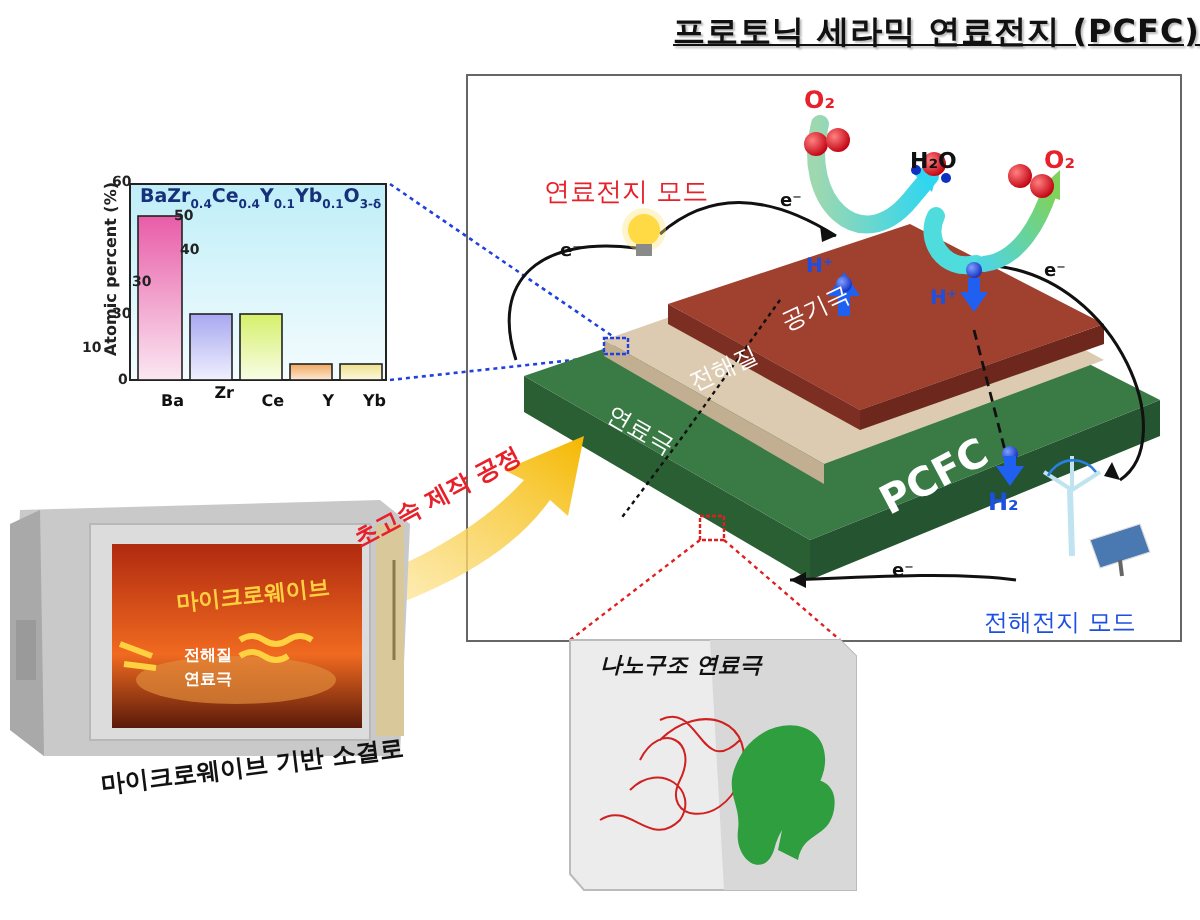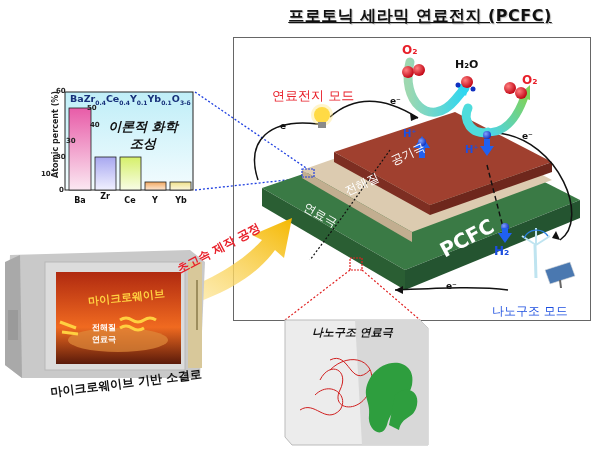--- a/index.html
+++ b/index.html
@@ -1,25 +1,25 @@
 <!DOCTYPE html>
 <html><head>
 <meta charset="utf-8">
 <style>
   html,body{margin:0;padding:0;background:#fff;}
   body{width:600px;height:460px;position:relative;overflow:hidden;font-family:"DejaVu Sans","Liberation Sans",sans-serif;}
   .abs{position:absolute;}
-  .title{left:240px;top:6px;width:360px;text-align:center;font-size:16px;font-weight:bold;color:#111;text-decoration:underline;letter-spacing:0.5px;text-shadow:1px 1px 1px #bbb;}
+  .title{left:240px;top:6px;width:360px;text-align:right;font-size:16px;font-weight:bold;color:#111;text-decoration:underline;letter-spacing:0.5px;text-shadow:1px 1px 1px #bbb;}
   .mainbox{left:233px;top:37px;width:358px;height:284px;border:1.5px solid #666;box-sizing:border-box;background:#fff;}
   svg{position:absolute;left:0;top:0;}
   .lbl{position:absolute;white-space:nowrap;font-weight:bold;}
   .red{color:#e8202a;}
   .blue{color:#1d4fe0;}
   .tick{position:absolute;font-size:7px;font-weight:bold;color:#222;text-align:right;}
-  .xcat{position:absolute;font-size:8px;font-weight:bold;color:#111;text-align:center;width:24px;}
+  .xcat{position:absolute;font-size:8px;font-weight:bold;color:#111;text-align:right;width:24px;}
   .ylabel{position:absolute;left:-28px;top:60px;transform:rotate(-90deg);font-size:8px;font-weight:bold;color:#222;}
 </style>
 </head>
 <body>
 
 <div class="abs title">프로토닉 세라믹 연료전지 (PCFC)</div>
 
 <div class="abs mainbox"></div>
 
 <svg width="600" height="460">
@@ -173,33 +173,32 @@
 <div class="abs" style="left:0;top:0;width:200px;height:240px;">
   <div class="ylabel" style="left:12px;top:130px;">Atomic percent (%)</div>
   <div class="tick" style="left:56px;top:87px;">60</div>
   <div class="tick" style="left:56px;top:104px;margin-left:31px;">50</div>
   <div class="tick" style="left:72px;top:121px;margin-left:18px;">40</div>
   <div class="tick" style="left:66px;top:137px;">30</div>
   <div class="tick" style="left:56px;top:153px;">30</div>
   <div class="tick" style="left:41px;top:170px;">10</div>
   <div class="tick" style="left:59px;top:186px;">0</div>
   <div class="lbl" style="left:70px;top:93px;font-size:9.5px;color:#17307a;">BaZr<sub style="font-size:6px">0.4</sub>Ce<sub style="font-size:6px">0.4</sub>Y<sub style="font-size:6px">0.1</sub>Yb<sub style="font-size:6px">0.1</sub>O<sub style="font-size:6px">3-δ</sub></div>
-  <div class="lbl" style="left:108px;top:118px;font-size:13px;font-style:italic;color:#111;width:70px;text-align:center;line-height:17px;white-space:normal;">이론적 화학 조성</div>
   <div class="xcat" style="left:68px;top:196px;">Ba</div>
   <div class="xcat" style="left:93px;top:192px;">Zr</div>
   <div class="xcat" style="left:118px;top:196px;">Ce</div>
   <div class="xcat" style="left:143px;top:196px;">Y</div>
   <div class="xcat" style="left:169px;top:196px;">Yb</div>
 </div>
 
 <div class="lbl red" style="left:272px;top:87px;font-size:13px;font-weight:normal;">연료전지 모드</div>
-<div class="lbl blue" style="left:492px;top:303px;font-size:12px;font-weight:normal;">나노구조 모드</div>
+<div class="lbl blue" style="left:492px;top:303px;font-size:12px;font-weight:normal;">전해전지 모드</div>
 
 <div class="lbl red" style="left:402px;top:43px;font-size:12px;">O₂</div>
-<div class="lbl" style="left:455px;top:58px;font-size:11px;color:#111;">H₂O</div>
+<div class="lbl" style="left:455px;top:74px;font-size:11px;color:#111;">H₂O</div>
 <div class="lbl red" style="left:522px;top:73px;font-size:12px;">O₂</div>
 <div class="lbl blue" style="left:403px;top:128px;font-size:10px;">H⁺</div>
 <div class="lbl blue" style="left:465px;top:144px;font-size:10px;">H⁺</div>
 <div class="lbl blue" style="left:494px;top:244px;font-size:12px;">H₂</div>
 
 <div class="lbl" style="left:390px;top:96px;font-size:9px;color:#111;">e⁻</div>
 <div class="lbl" style="left:280px;top:121px;font-size:9px;color:#111;">e⁻</div>
 <div class="lbl" style="left:522px;top:131px;font-size:9px;color:#111;">e⁻</div>
 <div class="lbl" style="left:446px;top:281px;font-size:9px;color:#111;">e⁻</div>
 
@@ -208,13 +207,13 @@
 <div class="lbl" style="left:302px;top:207px;font-size:12px;color:#fff;font-weight:normal;transform:rotate(30deg);">연료극</div>
 <div class="lbl" style="left:438px;top:226px;font-size:20px;color:#fff;transform:rotate(-28deg);">PCFC</div>
 
 <div class="lbl red" style="left:178px;top:262px;font-size:12px;transform:rotate(-28deg);transform-origin:left center;">초고속 제작 공정</div>
 
 <div class="lbl" style="left:88px;top:290px;font-size:11px;color:#ffd040;transform:rotate(-6deg);">마이크로웨이브</div>
 <div class="lbl" style="left:92px;top:322px;font-size:8px;color:#fff;">전해질</div>
 <div class="lbl" style="left:92px;top:334px;font-size:8px;color:#fff;">연료극</div>
 <div class="lbl" style="left:50px;top:375px;font-size:12px;color:#111;transform:rotate(-7deg);">마이크로웨이브 기반 소결로</div>
 
-<div class="lbl" style="left:300px;top:325px;font-size:11px;color:#111;font-style:italic;margin-left:12px;">나노구조 연료극</div>
+<div class="lbl" style="left:300px;top:325px;font-size:11px;color:#111;font-style:italic;">나노구조 연료극</div>
 
 </body></html>

